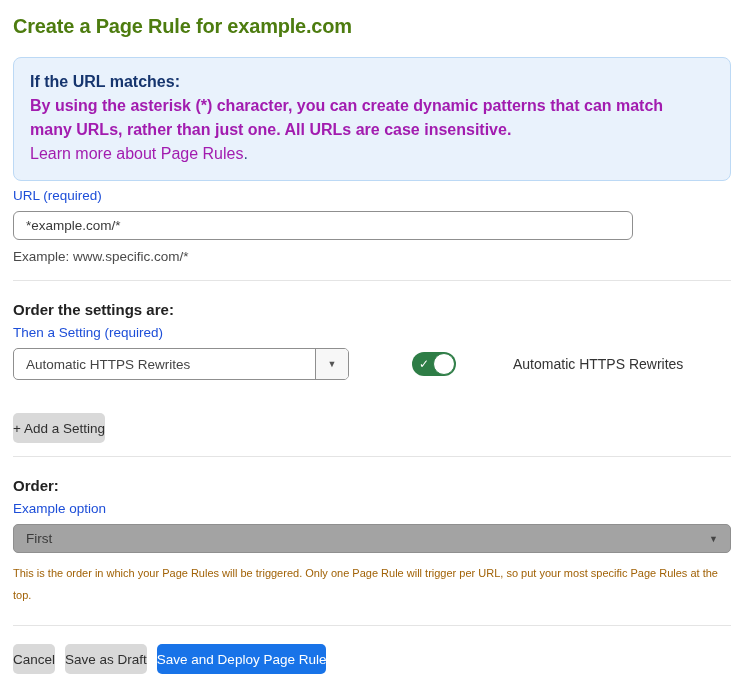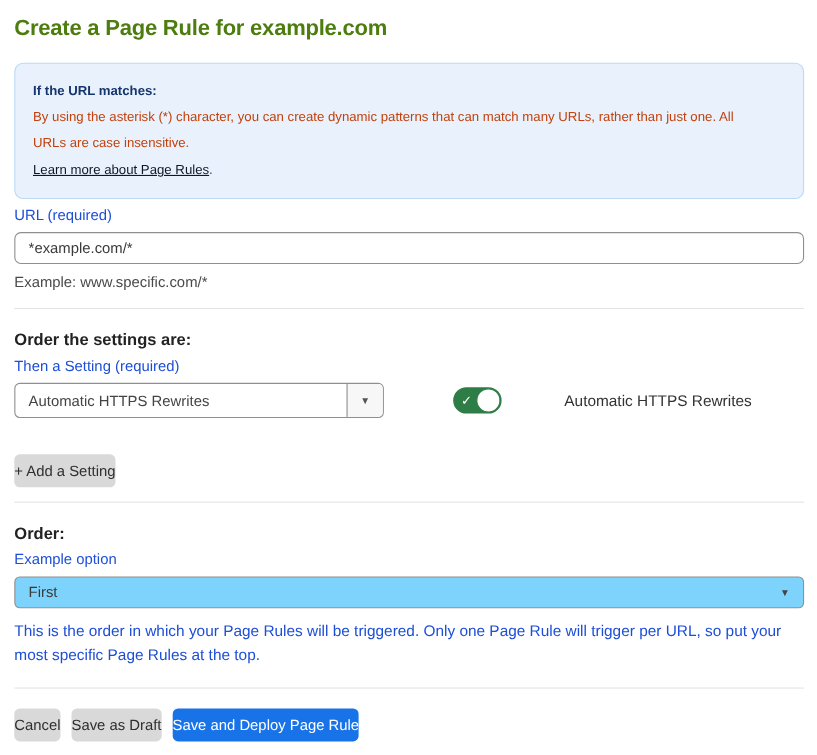--- a/index.html
+++ b/index.html
@@ -20,43 +20,42 @@
     margin-top: 2px;
     letter-spacing: -0.2px;
   }
 
   .info-box {
     margin-top: 19px;
     background: #e9f2fc;
     border: 1px solid #bcd9f5;
     border-radius: 8px;
     padding: 12px 16px 14px 16px;
-    font-size: 12px;
+    font-size: 16px;
     line-height: 24px;
   }
   .info-heading { font-weight: bold; color: #16356e; }
-  .info-body { color: #c2410c; max-width: 660px; }
+  .info-body { color: #a21caf; max-width: 660px; font-weight: bold; }
   .info-link-line { color: #2d4e85; }
   .info-link {
-    color: #0f172a;
-    text-decoration: underline;
+    color: #a21caf;
     cursor: pointer;
     margin-top: 41px;
   }
 
   .field-label {
     margin-top: 7px;
     font-size: 13.5px;
     color: #1d4ed8;
   }
 
   .text-input {
     display: block;
     margin-top: 8px;
-    width: 718px;
+    width: 620px;
     height: 29px;
     border: 1px solid #8f8f8f;
     border-radius: 6px;
     padding: 0 12px;
     font-size: 13.5px;
     color: #3a3a3a;
     font-family: "Liberation Sans", "DejaVu Sans", sans-serif;
     background: #fff;
   }
   .helper-text {
@@ -170,41 +169,41 @@
 
   .divider-2 { margin-top: 13px; }
 
   .select-box {
     position: relative;
     margin-top: 8px;
     width: 718px;
     height: 29px;
     border: 1px solid #8f8f8f;
     border-radius: 5px;
-    background: #7dd3fc;
+    background: #a3a3a3;
     display: flex;
     align-items: center;
     padding: 0 30px 0 12px;
     font-size: 13.5px;
     color: #3a3a3a;
     cursor: pointer;
   }
   .select-arrow {
     position: absolute;
     right: 12px;
     top: 50%;
     transform: translateY(-50%);
     font-size: 9px;
     color: #444;
   }
   .order-helper {
     margin-top: 9px;
-    font-size: 14px;
+    font-size: 11px;
     line-height: 22px;
-    color: #1d4ed8;
+    color: #a16207;
     width: 712px;
   }
 
   .divider-3 { margin-top: 19px; }
 
   .footer-actions {
     margin-top: 18px;
     display: flex;
     gap: 10px;
   }

